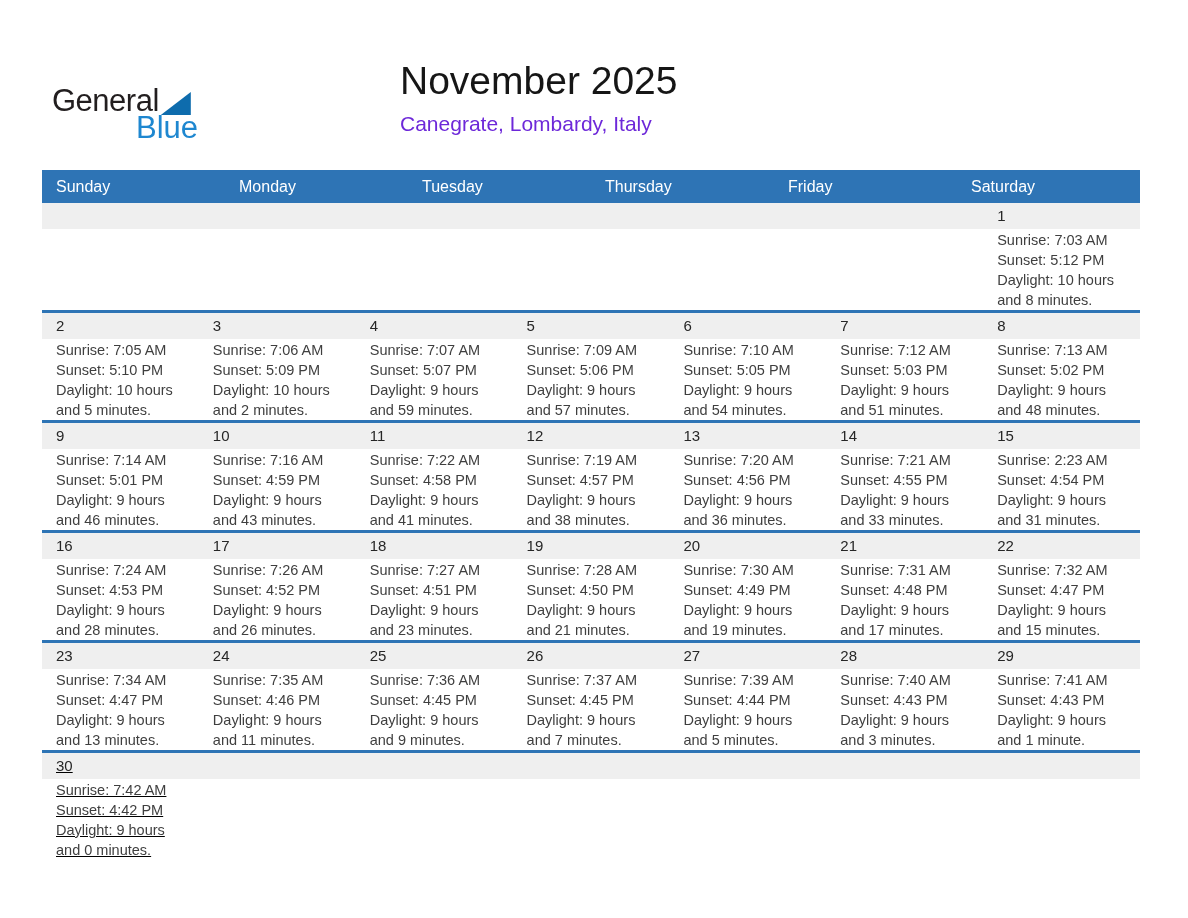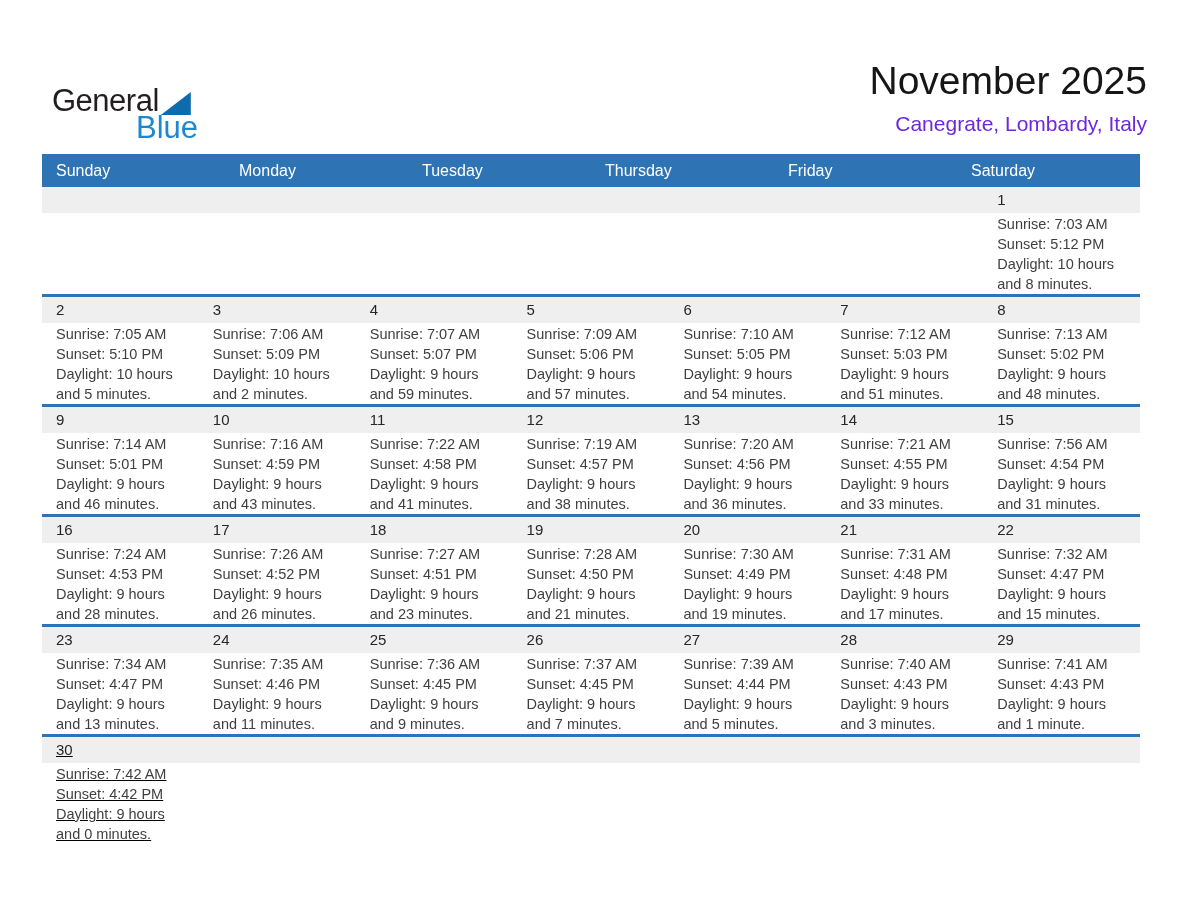--- a/index.html
+++ b/index.html
@@ -19,25 +19,25 @@
   }
   
   .logo{position:absolute;left:52px;top:84px;}
   .logo-top{display:flex;align-items:flex-end;height:34px;}
   .logo-general{font-size:31px;color:#221e1f;letter-spacing:-0.5px;line-height:34px;}
   .logo-triangle{display:inline-block;width:30px;height:23px;margin-left:2px;margin-bottom:3px;
     background:var(--triangle-blue);
     clip-path:polygon(100% 0,100% 100%,0 100%);}
   .logo-blue{font-size:31px;color:var(--logo-blue);margin-left:84px;margin-top:-7px;line-height:34px;}
   
-  .titles{position:absolute;left:400px;right:41px;top:58px;text-align:right;}
+  .titles{position:absolute;left:400px;right:58px;top:58px;}
   .month-title{font-size:39px;color:#161616;line-height:46px;}
   .location{font-size:21px;color:#6d28d9;margin-top:8px;}
   
-  .calendar{position:absolute;left:42px;top:154px;width:1098px;}
+  .calendar{position:absolute;left:42px;top:170px;width:1098px;}
   .weekday-header{display:flex;background:var(--header-blue);height:33px;}
   .wd{flex:1;color:#ffffff;font-size:16px;line-height:33px;padding-left:14px;overflow:hidden;white-space:nowrap;}
   .week{border-bottom:3px solid var(--header-blue);}
   .week:last-child{border-bottom:none;text-decoration:underline;}
   .nums{display:flex;background:var(--band-gray);height:26px;}
   .num-cell{flex:1;font-size:15px;line-height:26px;padding-left:14px;color:#262626;}
   .details{display:flex;min-height:80px;}
   .detail-cell{flex:1;padding:1px 6px 0 14px;font-size:14.5px;line-height:20px;color:var(--text-dark);overflow:hidden;}
 </style>
 </head>
@@ -189,21 +189,21 @@
               <div class="line">Daylight: 9 hours</div>
               <div class="line">and 36 minutes.</div>
             </div>
             <div class="detail-cell">
               <div class="line">Sunrise: 7:21 AM</div>
               <div class="line">Sunset: 4:55 PM</div>
               <div class="line">Daylight: 9 hours</div>
               <div class="line">and 33 minutes.</div>
             </div>
             <div class="detail-cell">
-              <div class="line">Sunrise: 7:56 AM</div>
+              <div class="line">Sunrise: 2:23 AM</div>
               <div class="line">Sunset: 4:54 PM</div>
               <div class="line">Daylight: 9 hours</div>
               <div class="line">and 31 minutes.</div>
             </div>
           </div>
         </div>
         <div class="week">
           <div class="nums">
             <div class="num-cell">16</div>
             <div class="num-cell">17</div>

